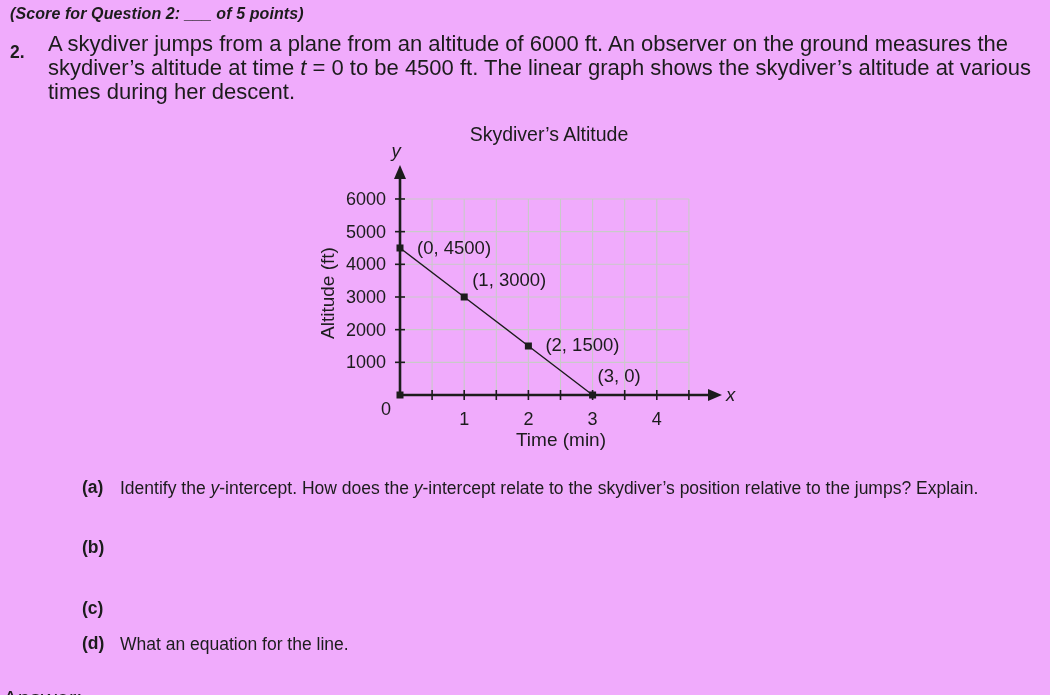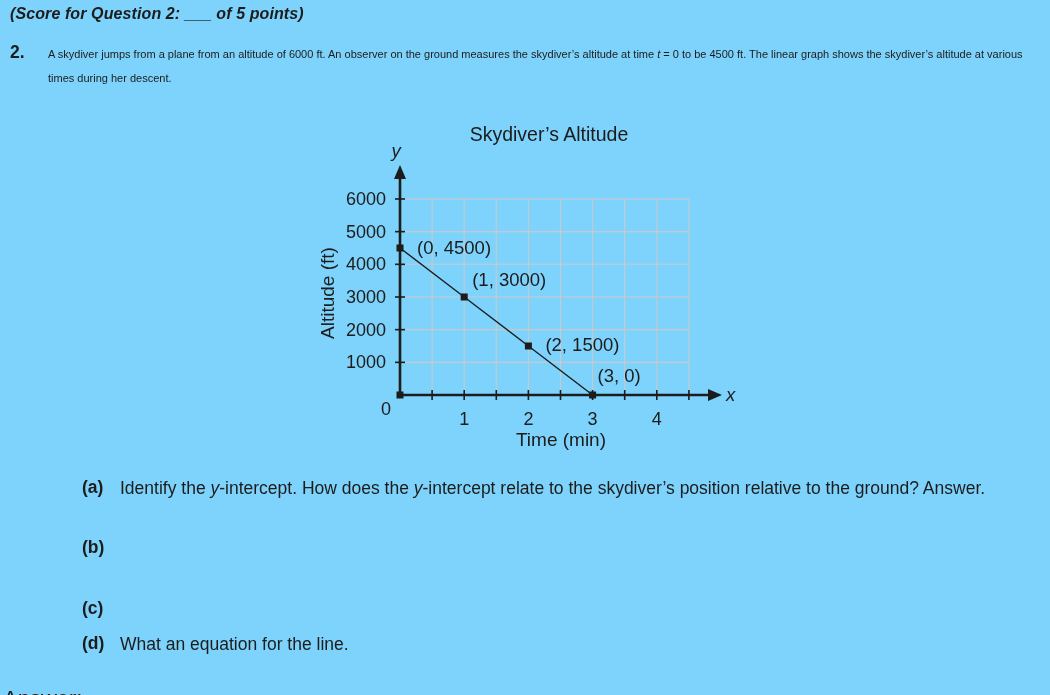--- a/index.html
+++ b/index.html
@@ -1,25 +1,25 @@
 <!DOCTYPE html>
 <html><head>
 <meta charset="utf-8">
 <style>
   html,body{margin:0;padding:0;background:#ffffff;}
   .page{
-    position:relative;width:1050px;height:695px;background:#7dd3fc;
+    position:relative;width:1050px;height:695px;background:#f0abfc;
     font-family:"Liberation Sans",sans-serif;color:#1c1c1c;overflow:hidden;
   }
   .score{
     position:absolute;left:10px;top:5px;font-size:16px;font-weight:bold;font-style:italic;
     letter-spacing:.1px;white-space:nowrap;
   }
   .qnum{position:absolute;left:10px;top:42px;font-size:17.5px;font-weight:bold;}
-  .qtext{position:absolute;left:48px;top:42px;width:998px;font-size:11px;line-height:24px;}
+  .qtext{position:absolute;left:48px;top:32px;width:998px;font-size:22px;line-height:24px;}
   .plabel{position:absolute;left:82px;font-size:17.5px;font-weight:bold;white-space:nowrap;}
   .ptext{position:absolute;left:120px;width:920px;font-size:17.5px;line-height:23px;}
   .answer{position:absolute;left:3px;top:686px;font-size:22px;}
   .chart{position:absolute;left:320px;top:115px;width:430px;height:340px;}
   svg text{font-family:"Liberation Sans",sans-serif;}
 </style>
 </head>
 <body>
 
 <div class="page">
@@ -86,21 +86,21 @@
       <text x="277.6" y="267" font-size="18.5" fill="#1c1c1c">(3, 0)</text>
       <rect x="76.5" y="276.5" width="7" height="7" fill="#1c1c1c"></rect>
       <text x="229" y="26" text-anchor="middle" font-size="19.5" fill="#1c1c1c">Skydiver’s Altitude</text>
       <text x="76" y="42" text-anchor="middle" font-size="18.5" font-style="italic" fill="#1c1c1c">y</text>
       <text x="406" y="286" font-size="18.5" font-style="italic" fill="#1c1c1c">x</text>
       <text x="241" y="331" text-anchor="middle" font-size="19" fill="#1c1c1c">Time (min)</text>
       <text transform="translate(14,178) rotate(-90)" text-anchor="middle" font-size="19" fill="#1c1c1c">Altitude (ft)</text>
     </svg>
 
   <div class="plabel" style="top:477px">(a)</div>
-  <div class="ptext" style="top:477px"><span>Identify the </span><i>y</i><span>-intercept. How does the </span><i>y</i><span>-intercept relate to the skydiver’s position relative to the ground? Answer.</span></div>
+  <div class="ptext" style="top:477px"><span>Identify the </span><i>y</i><span>-intercept. How does the </span><i>y</i><span>-intercept relate to the skydiver’s position relative to the jumps? Explain.</span></div>
 
   <div class="plabel" style="top:537px">(b)</div>
 
   <div class="plabel" style="top:598px">(c)</div>
 
   <div class="plabel" style="top:633px">(d)</div>
   <div class="ptext" style="top:633px"><span>What an equation for the line.</span></div>
 
   <div class="answer">Answer:</div>
 </div>

